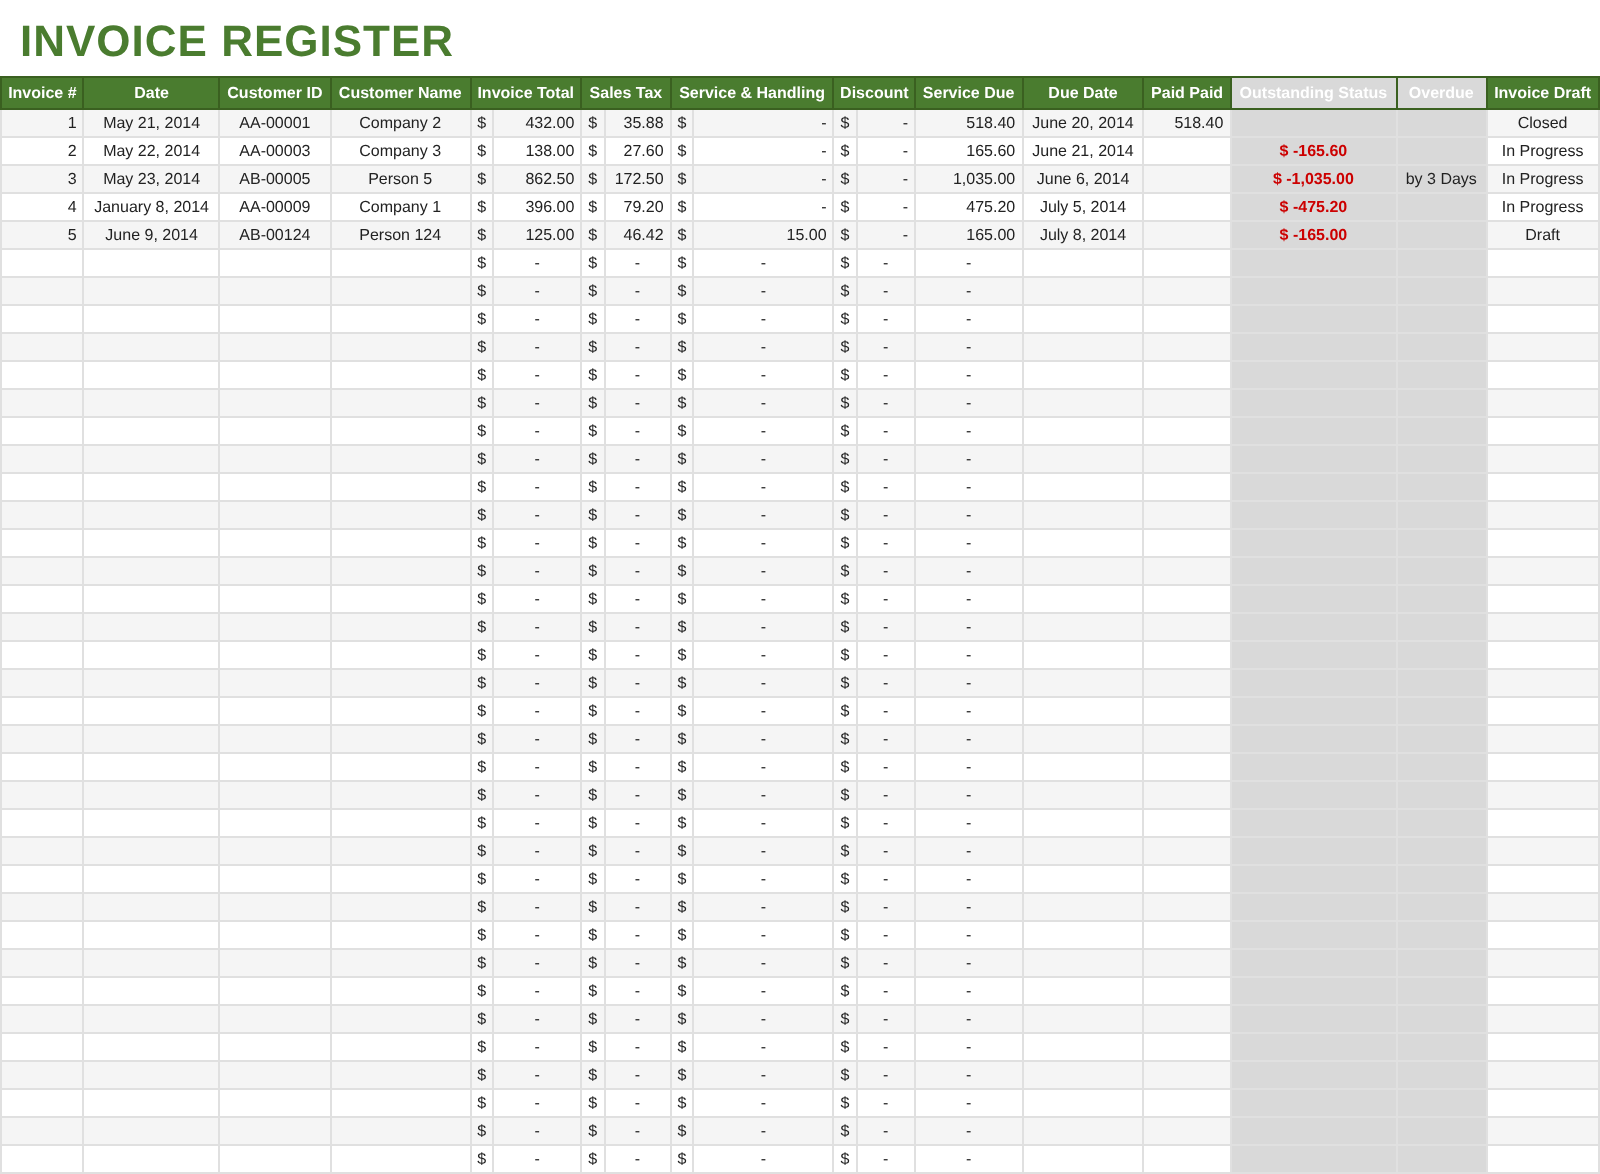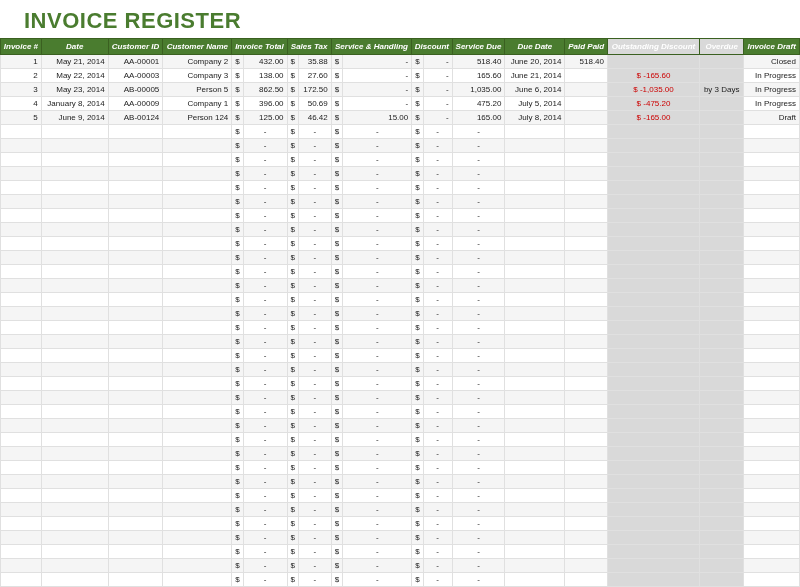--- a/index.html
+++ b/index.html
@@ -12,72 +12,71 @@
     }
     #app {
       width: 800px;
       min-height: 587px;
       background: #fff;
     }
     #title {
       color: #4a7c2f;
       font-size: 22px;
       font-weight: bold;
-      padding: 8px 10px 4px 24px;
+      padding: 8px 10px 4px 10px;
       letter-spacing: 0.5px;
     }
     .table-wrapper {
       width: 100%;
       overflow-x: auto;
     }
     table {
       width: 100%;
       border-collapse: collapse;
       font-size: 8.5px;
     }
     thead tr.header-row th {
       background-color: #4a7c2f;
       color: #fff;
       font-weight: bold;
       text-align: center;
       padding: 3px 2px;
       border: 1px solid #3a6020;
       white-space: nowrap;
       font-size: 8px;
-      font-style: italic;
     }
     tbody tr {
       border-bottom: 1px solid #d0d0d0;
     }
     tbody tr:nth-child(odd) {
       background-color: #f5f5f5;
     }
     tbody tr:nth-child(even) {
       background-color: #ffffff;
     }
     tbody td {
       padding: 2px 3px;
       font-size: 8px;
       border: 1px solid #e0e0e0;
       text-align: center;
       white-space: nowrap;
       color: #222;
     }
     tbody td.left {
-      text-align: right;
+      text-align: center;
     }
     tbody td.right {
       text-align: right;
     }
     .outstanding-col {
       background-color: #d9d9d9 !important;
     }
     .outstanding-negative {
       color: #cc0000 !important;
-      font-weight: normal;
+      font-weight: bold;
     }
     .overdue-col {
       background-color: #d9d9d9 !important;
     }
     .dollar-sign-col {
       text-align: right;
       width: 10px;
     }
   </style>
 </head>
@@ -93,21 +92,21 @@
           <th>Date</th>
           <th>Customer ID</th>
           <th>Customer Name</th>
           <th colspan="2">Invoice Total</th>
           <th colspan="2">Sales Tax</th>
           <th colspan="2">Service &amp; Handling</th>
           <th colspan="2">Discount</th>
           <th>Service Due</th>
           <th>Due Date</th>
           <th>Paid Paid</th>
-          <th class="outstanding-col">Outstanding Discount</th>
+          <th class="outstanding-col">Outstanding Status</th>
           <th class="overdue-col">Overdue</th>
           <th>Invoice Draft</th>
         </tr>
       </thead>
       <tbody id="table-body">
       <tr>
             <td class="right">1</td>
             <td class="left">May 21, 2014</td>
             <td class="left">AA-00001</td>
             <td class="left">Company 2</td>
@@ -167,21 +166,21 @@
             <td class="left">In Progress</td>
           </tr>
           <tr>
             <td class="right">4</td>
             <td class="left">January 8, 2014</td>
             <td class="left">AA-00009</td>
             <td class="left">Company 1</td>
             <td class="dollar-sign-col">$</td>
             <td class="right">396.00</td>
             <td class="dollar-sign-col">$</td>
-            <td class="right">50.69</td>
+            <td class="right">79.20</td>
             <td class="dollar-sign-col">$</td>
             <td class="right">-</td>
             <td class="dollar-sign-col">$</td>
             <td class="right">-</td>
             <td class="right">475.20</td>
             <td class="left">July 5, 2014</td>
             <td class="right"></td>
             <td class="outstanding-col"><span class="outstanding-negative">$ -475.20</span></td>
             <td class="overdue-col"></td>
             <td class="left">In Progress</td>

